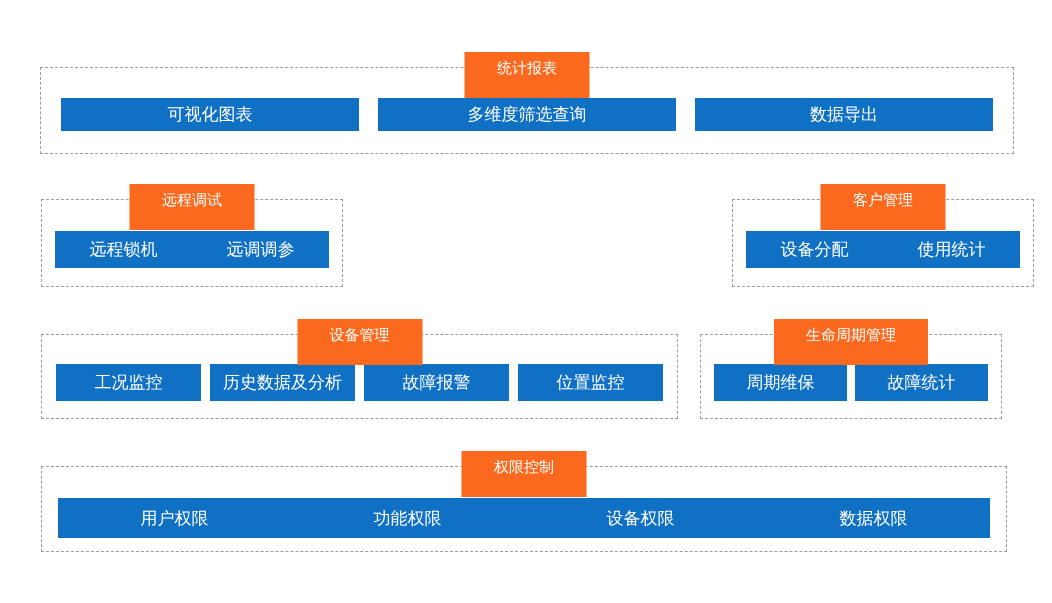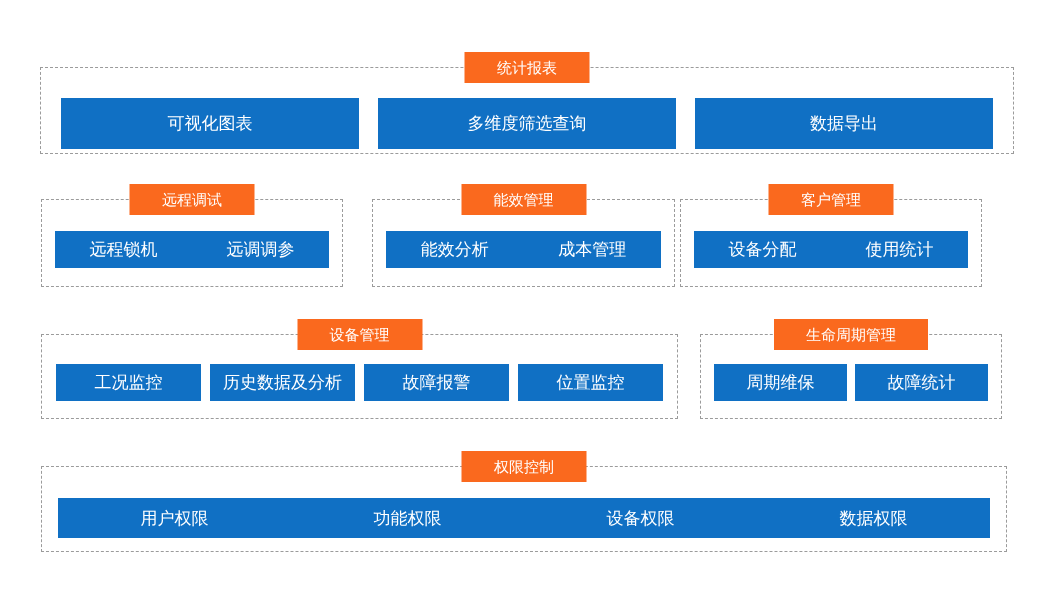--- a/index.html
+++ b/index.html
@@ -20,21 +20,21 @@
     border: 1px dashed #9b9b9b;
   }
   .group-label {
     position: absolute;
     top: -16px;
     left: 50%;
     transform: translateX(-50%);
     background: #fa691e;
     color: #ffffff;
     font-size: 15px;
-    height: 31px;
+    height: 46px;
     line-height: 31px;
     text-align: center;
     padding: 0 32px;
     min-width: 125px;
     white-space: nowrap;
     z-index: 2;
   }
   .btn-row { display: flex; }
   .btn {
     background: #1070c4;
@@ -43,25 +43,25 @@
     align-items: center;
     justify-content: center;
     font-size: 17px;
     flex: 1;
     white-space: nowrap;
     cursor: pointer;
   }
   
   .s1 { left: 40px; top: 67px; width: 974px; height: 87px; }
   .s1 .btn-row { margin: 30px 20px 0; gap: 19px; }
-  .s1 .btn { height: 51px; }
+  .s1 .btn { height: 33px; }
   
   .s2a { left: 41px;  top: 199px; width: 302px; height: 88px; }
   .s2b { left: 372px; top: 199px; width: 303px; height: 88px; }
-  .s2c { left: 680px; top: 199px; width: 302px; height: 88px; }
+  .s2c { left: 732px; top: 199px; width: 302px; height: 88px; }
   .row2 .btn-row { margin: 31px 13px 0; gap: 0; }
   .row2 .btn { height: 37px; }
   
   .s3a { left: 41px;  top: 334px; width: 637px; height: 85px; }
   .s3a .btn-row { margin: 29px 14px 0; gap: 9px; justify-content: flex-end; }
   .s3a .btn { height: 37px; }
   .s3b { left: 700px; top: 334px; width: 302px; height: 85px; }
   .s3b .btn-row { margin: 29px 13px 0; gap: 8px; align-items: center; }
   .s3b .btn { height: 37px; }
   
@@ -84,27 +84,20 @@
   </div>
 
   <div class="group s2a row2">
     <div class="group-label">远程调试</div>
     <div class="btn-row">
       <div class="btn">远程锁机</div>
       <div class="btn">远调调参</div>
     </div>
   </div>
 
-  <div class="group s2b row2">
-    <div class="group-label">能效管理</div>
-    <div class="btn-row">
-      <div class="btn">能效分析</div>
-      <div class="btn">成本管理</div>
-    </div>
-  </div>
 
   <div class="group s2c row2">
     <div class="group-label">客户管理</div>
     <div class="btn-row">
       <div class="btn">设备分配</div>
       <div class="btn">使用统计</div>
     </div>
   </div>
 
   <div class="group s3a">

